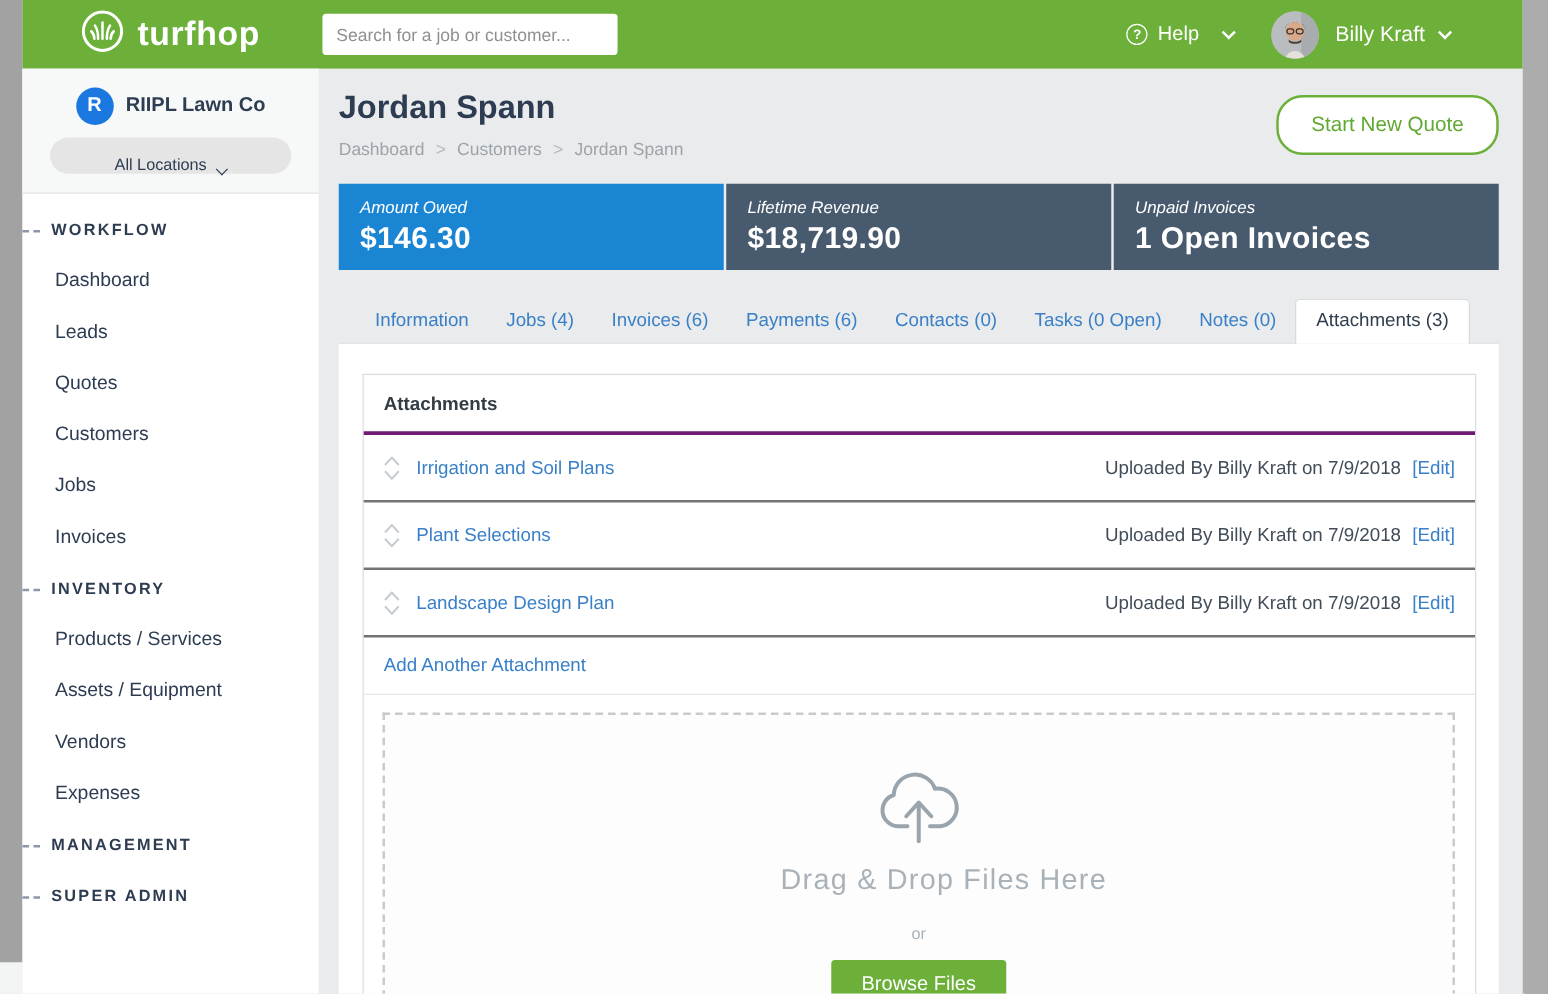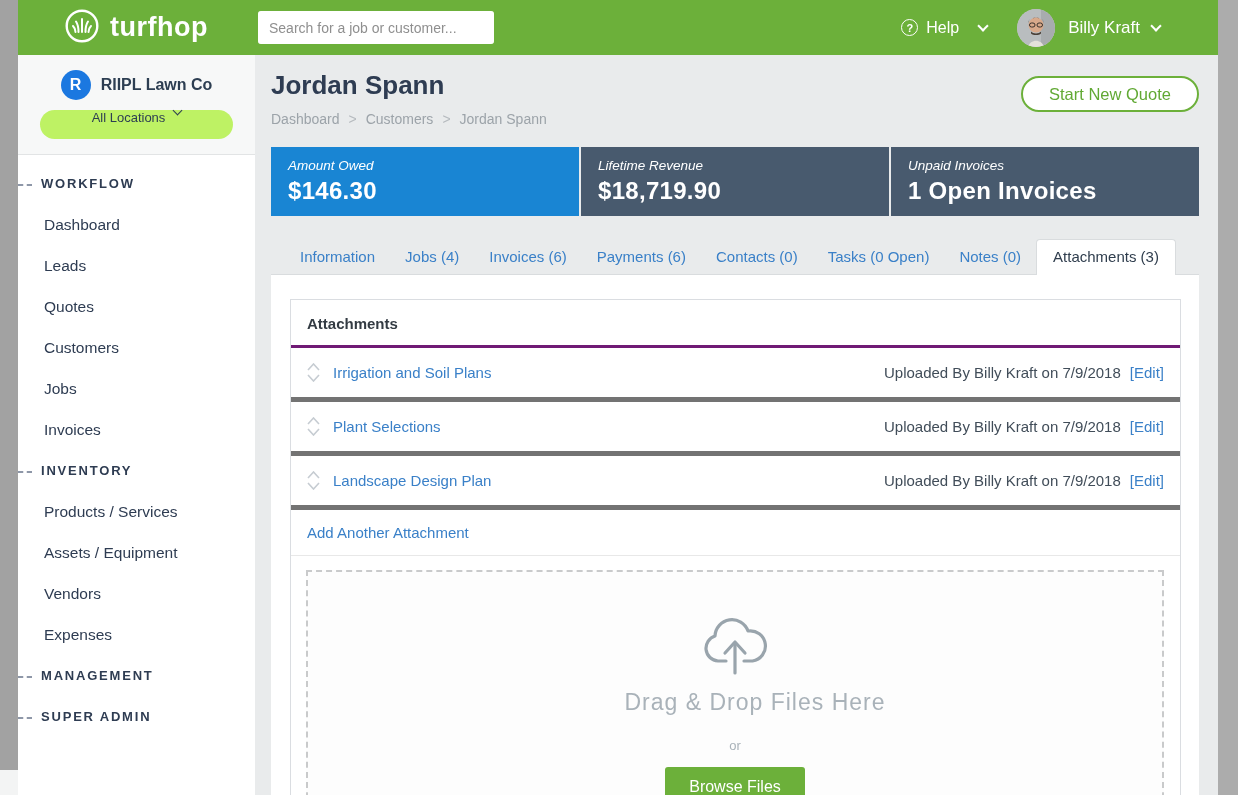--- a/index.html
+++ b/index.html
@@ -48,22 +48,22 @@
     height:100px; background:#f7f8f8; border-bottom:1px solid #e2e4e5;
     display:flex; flex-direction:column; align-items:center; justify-content:center; gap:10px;
   }
   .company-row { display:flex; align-items:center; gap:10px; }
   .company-logo {
     width:30px; height:30px; background:#1b78e0; color:#fff; border-radius:50%;
     display:flex; align-items:center; justify-content:center; font-size:16px; font-weight:bold;
   }
   .company-name { color:#2d3e52; font-size:16px; font-weight:600; }
   .loc-pill {
-    width:193px; height:29px; border-radius:15px; background:#bef264; color:#2d3e52;
-    font-size:13px; display:flex; align-items:flex-start; justify-content:center; gap:9px; cursor:pointer;
+    width:193px; height:29px; border-radius:15px; background:#e5e5e5; color:#2d3e52;
+    font-size:13px; display:flex; align-items:flex-end; justify-content:center; gap:9px; cursor:pointer;
   }
   .chev-down-dark {
     width:7px; height:7px; border-right:1.5px solid #2d3e52; border-bottom:1.5px solid #2d3e52;
     transform:rotate(45deg); margin-top:-3px;
   }
   .nav { padding-top:8px; }
   .nav-head {
     position:relative; height:41px; display:flex; align-items:center; padding-left:23px;
     color:#2e3c52; font-size:13px; font-weight:bold; letter-spacing:1.8px; cursor:pointer;
   }
@@ -75,21 +75,21 @@
 
   
   .page { position:absolute; left:255px; top:55px; width:963px; height:740px; background:#e9ebec; overflow:hidden; }
   .content { position:relative; margin-left:16px; margin-right:19px; }
   .page-head { position:relative; padding-top:15px; height:92px; }
   .page-title { font-size:26px; font-weight:bold; color:#2e3c52; }
   .breadcrumb { margin-top:10px; font-size:14px; color:#9ca3a9; display:flex; gap:9px; align-items:center; }
   .breadcrumb .crumb { cursor:pointer; }
   .breadcrumb .sep { color:#b5babe; }
   .quote-btn {
-    position:absolute; right:0; top:21px; height:36px; padding:0 26px;
+    position:absolute; right:0; top:21px; height:48px; padding:0 26px;
     border:2px solid #6cb03a; border-radius:21px; background:#fff; color:#61a934;
     font-size:16.5px; display:flex; align-items:center; cursor:pointer;
     font-family:"Liberation Sans",sans-serif;
   }
 
   .stats { display:flex; height:69px; }
   .stat { flex:1; color:#fff; padding:11px 17px 0; }
   .stat + .stat { margin-left:2px; }
   .stat-label { font-style:italic; font-size:13.5px; }
   .stat-value { margin-top:4px; font-size:24px; font-weight:bold; letter-spacing:.3px; }
@@ -98,21 +98,21 @@
   .tab { padding:7px 15px 9px; font-size:15px; color:#3a80c8; cursor:pointer; white-space:nowrap; }
   .tab.active {
     background:#fff; border:1px solid #d9dcde; border-bottom:none;
     border-radius:4px 4px 0 0; color:#2f3d4d; margin-bottom:-1px; padding:8px 16px 10px;
   }
 
   .panel { position:relative; background:#fff; border-top:1px solid #d9dcde; height:620px; }
 
   .card { margin:24px 18px 0 19px; border:1px solid #dadde1; background:#fff; }
   .card-head { padding:15px 16px 13px; font-size:15px; font-weight:bold; color:#333b43; border-bottom:3px solid #701a75; }
-  .att-row { display:flex; align-items:center; min-height:54px; padding:0 16px; border-bottom:5px solid #737373; }
+  .att-row { display:flex; align-items:center; min-height:54px; padding:0 16px; border-bottom:2px solid #737373; }
   .updown { display:flex; flex-direction:column; gap:3px; margin-right:13px; }
   .updown svg { display:block; cursor:pointer; }
   .att-name { color:#3a80c8; font-size:15px; cursor:pointer; }
   .row-right { margin-left:auto; display:flex; gap:9px; font-size:15px; color:#414d59; align-items:center; }
   .edit-link { color:#3a80c8; cursor:pointer; }
   .add-row { padding:14px 16px; border-bottom:1px solid #e8e8e8; font-size:15px; color:#3a80c8; cursor:pointer; }
 
   .dropzone {
     margin:14px 16px 0 15px; border:2px dashed #c9cacb; background:#fdfdfd;
     height:420px; display:flex; flex-direction:column; align-items:center; padding-top:43px;

